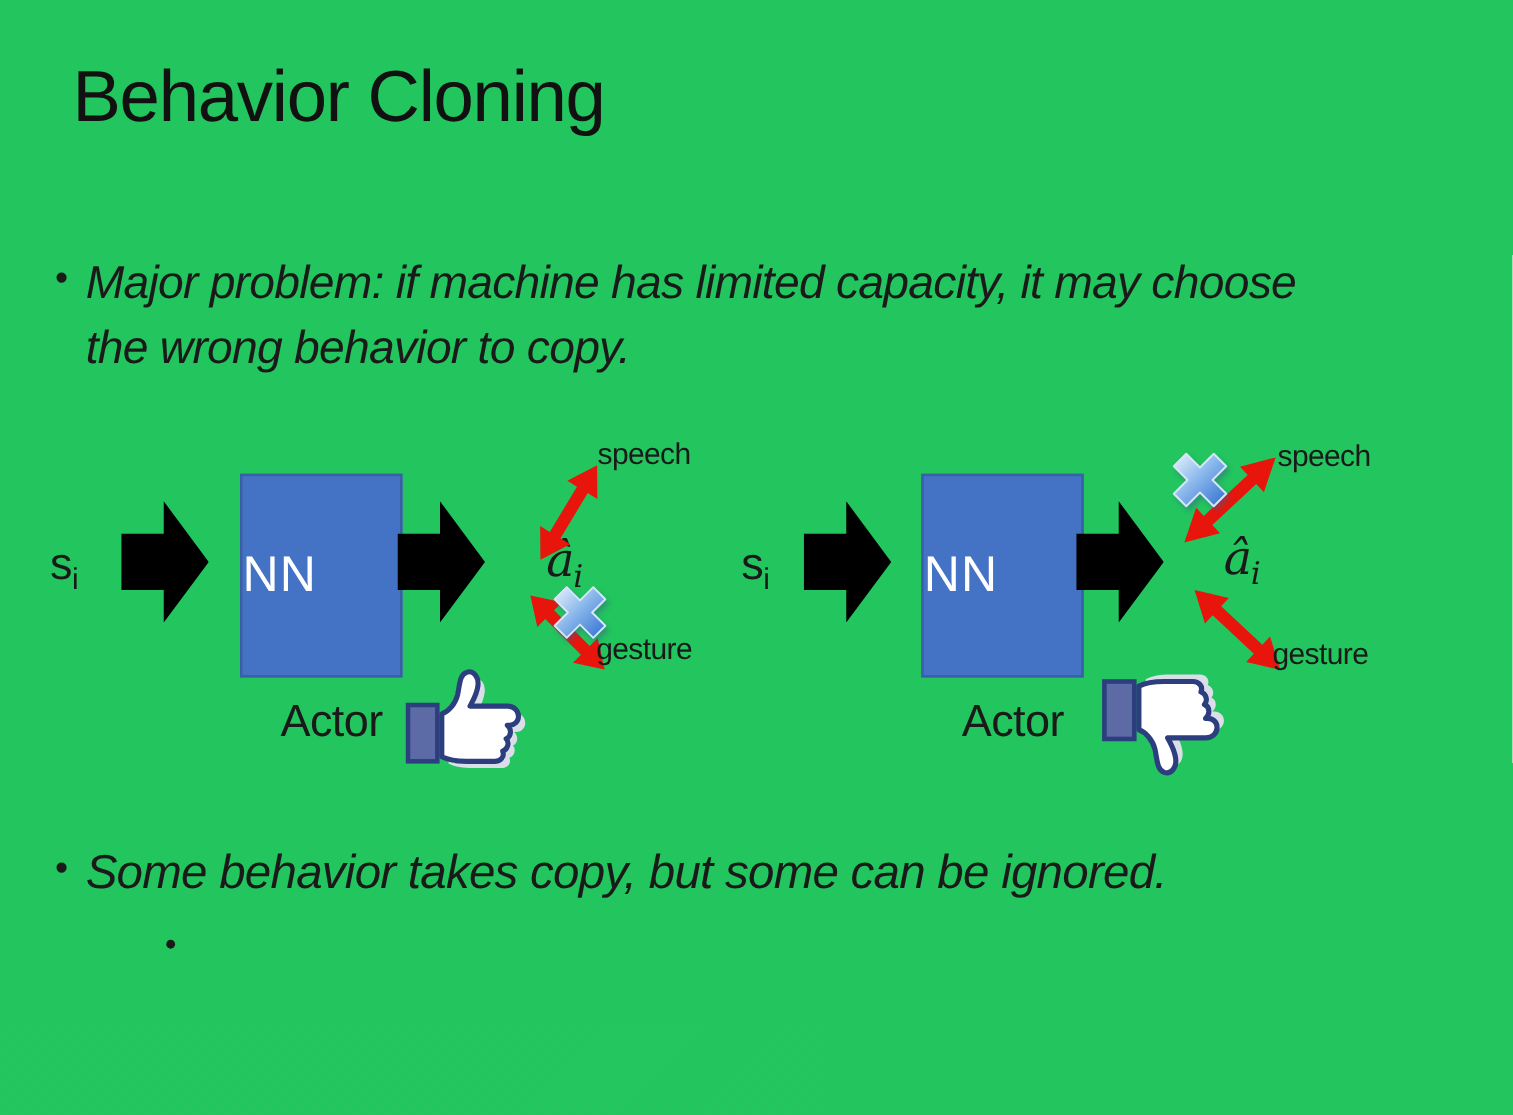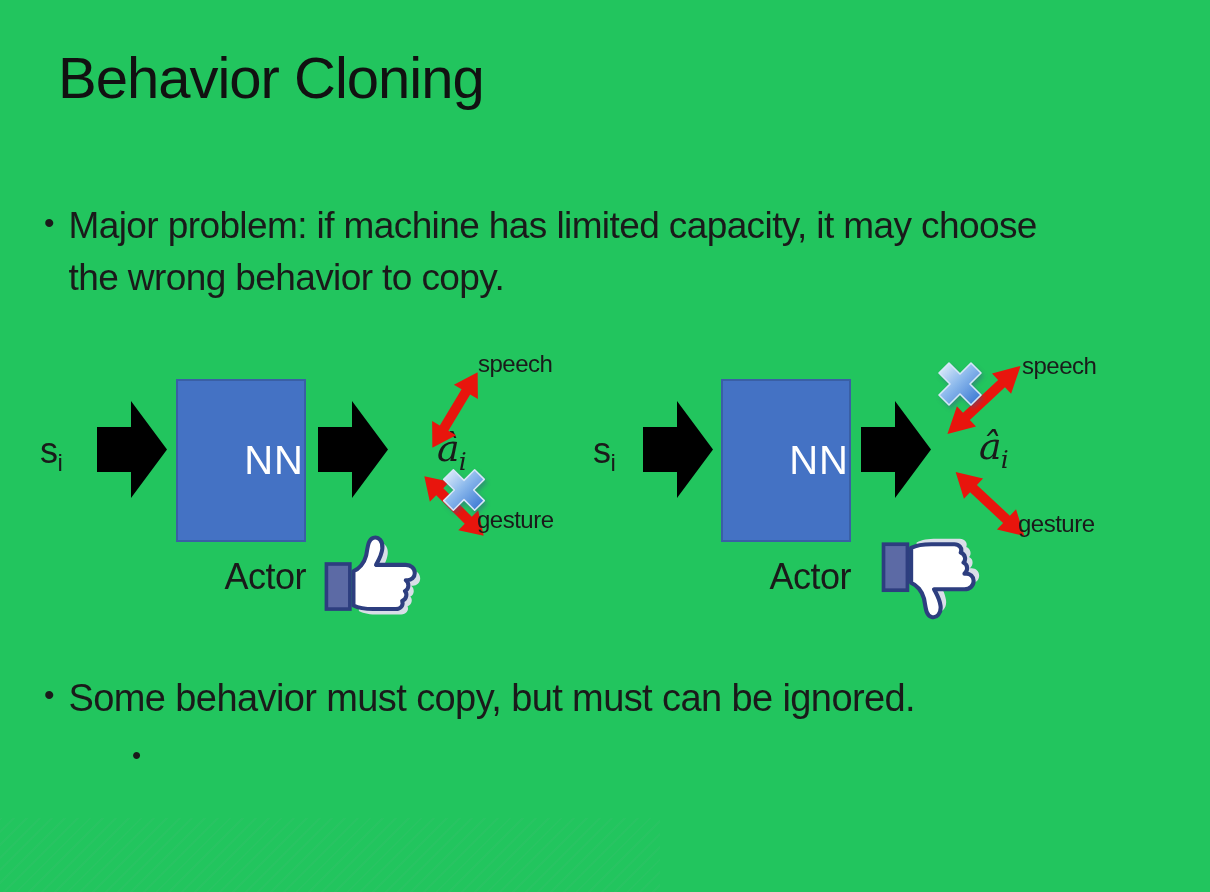--- a/index.html
+++ b/index.html
@@ -6,34 +6,34 @@
   .slide{
     position:relative;width:1210px;height:892px;background:#22c55e;overflow:hidden;
     font-family:"Liberation Sans",sans-serif;color:#1a1a1a;
   }
   .abs{position:absolute;}
   .slide-title{
     left:58px;top:44px;font-size:58px;font-weight:300;letter-spacing:-1px;color:#111;
   }
   .bullet-row{display:flex;align-items:flex-start;}
   .bullet-dot{flex:0 0 auto;font-size:30px;line-height:1.55;padding-right:14px;}
-  .bullet-text{font-size:37px;line-height:1.4;letter-spacing:-0.6px;}
+  .bullet-text{font-size:37px;line-height:1.4;letter-spacing:-0.6px;font-style:italic;}
   .b1{left:44px;top:200px;width:1030px;}
   .b2{left:44px;top:672px;width:1140px;}
   .b2 .bullet-text{font-size:38px;}
   .b3{left:132px;top:736px;width:1000px;}
   .b3 .bullet-dot{font-size:26px;line-height:1.5;}
   .b3 .bullet-text{font-size:36px;}
   .io-label{font-size:36px;letter-spacing:-0.5px;text-align:right;}
   .io-label sub{font-size:24px;line-height:0;}
   .mathvar{font-family:"DejaVu Serif",serif;font-style:italic;font-size:38px;letter-spacing:-1px;margin-left:43px;}
   .mathvar sub{font-size:25px;line-height:0;}
   .nn-box{
     width:130px;height:163px;border:2px solid #3a5fa5;box-sizing:border-box;
-    display:flex;align-items:center;justify-content:flex-end;
+    display:flex;align-items:center;justify-content:flex-start;margin-left:16px;
   }
   .nn-text{color:#ffffff;font-size:40px;letter-spacing:1px;}
   .actor-label{width:130px;text-align:right;font-size:36px;letter-spacing:-0.5px;}
   .branch-label{font-size:24px;letter-spacing:-0.5px;}
   .red-arrow{transform-origin:center center;}
   .cross-icon svg{filter:drop-shadow(2px 3px 2px rgba(60,90,140,0.45));}
   .thumb-down{transform:scaleY(-1);}
   .watermark-texture{
     left:0;top:818px;width:660px;height:74px;opacity:0.05;
     background:repeating-linear-gradient(135deg,#9aa 0 2px,transparent 2px 9px);
@@ -154,21 +154,21 @@
       <svg width="103" height="90" viewBox="0 0 112 92">
         <path d="M39 86 L39 48 C45 46 51 39 53 31 C55 21 55 13 61 11 C67 9 72 15 71 23 C70 31 66 37 64 41 L97 41 C103 41 107 45 107 50 C107 55 103 58 99 58 L97 58 C101 61 101 68 96 70 C99 73 98 79 93 81 C95 86 91 90 86 90 L61 90 C51 90 45 89 39 86 Z" transform="translate(3,2)" stroke="none" fill="#D9DEE8"></path>
         <path d="M36 82 L36 44 C42 42 48 35 50 27 C52 17 52 9 58 7 C64 5 69 11 68 19 C67 27 63 33 61 37 L94 37 C100 37 104 41 104 46 C104 51 100 54 96 54 L94 54 C98 57 98 64 93 66 C96 69 95 75 90 77 C92 82 88 86 83 86 L58 86 C48 86 42 85 36 82 Z" fill="#ffffff" stroke-width="4.5" stroke-linejoin="round" stroke="#2D3E7F"></path>
         <rect x="6" y="36" width="26" height="50" stroke="#2D3E7F" stroke-width="4" fill="#5C6AA5"></rect>
       </svg>
     </div>
   </div>
 
   <div class="abs bullet-row b2">
     <div class="bullet-dot">•</div>
-    <div class="bullet-text">Some behavior must copy, but must can be ignored.</div>
+    <div class="bullet-text">Some behavior takes copy, but some can be ignored.</div>
   </div>
 
   <div class="abs bullet-row b3">
     <div class="bullet-dot">•</div>
   </div>
 
   <div class="abs watermark-texture"></div>
 
 </div>
 

